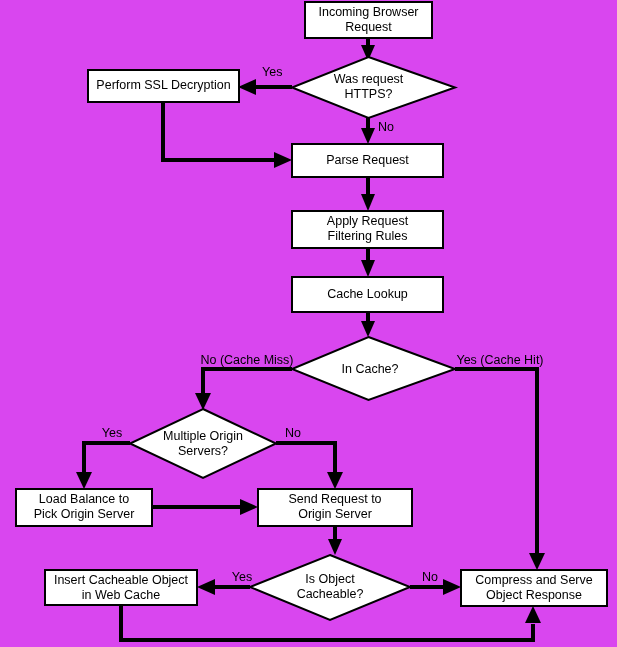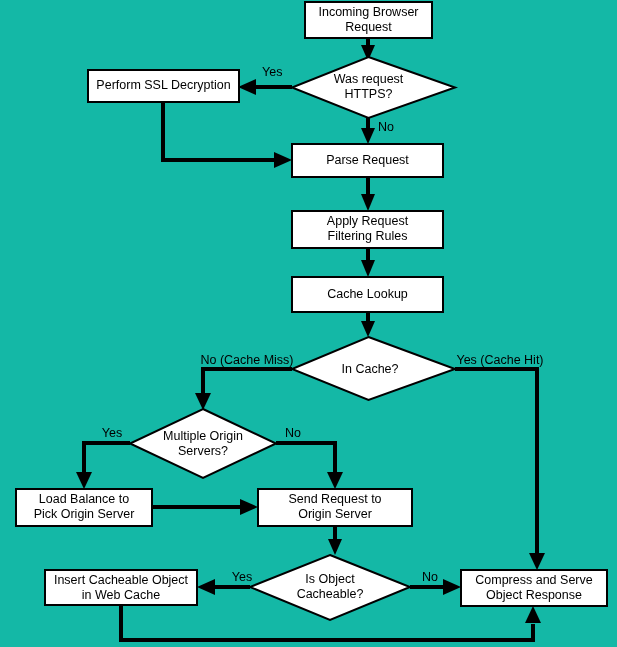--- a/index.html
+++ b/index.html
@@ -4,21 +4,21 @@
 <style>
   html, body {
     margin: 0;
     padding: 0;
     background: #ffffff;
   }
   #flow-root {
     position: relative;
     width: 617px;
     height: 647px;
-    background: #14b8a6;
+    background: #d946ef;
     font-family: "Liberation Sans", sans-serif;
     text-align: center;
   }
   svg#flow-svg {
     display: block;
     width: 617px;
     height: 647px;
   }
   .node-shape {
     fill: #ffffff;

